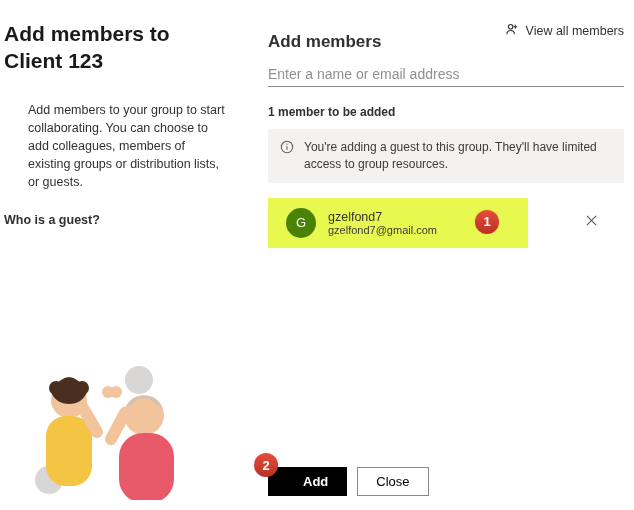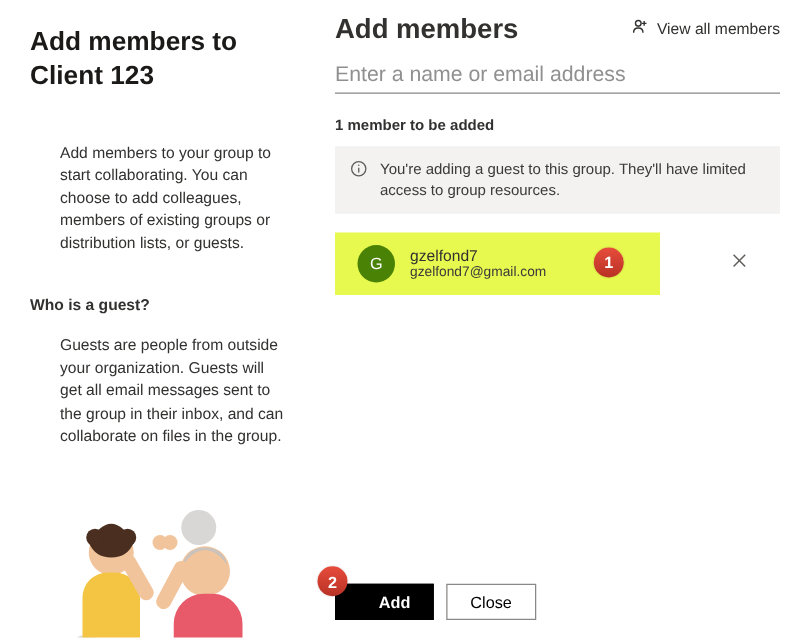--- a/index.html
+++ b/index.html
@@ -7,25 +7,24 @@
       font-family: "Segoe UI", -apple-system, BlinkMacSystemFont, sans-serif;
       width: 634px;
       height: 510px;
       display: flex;
       overflow: hidden;
       color: #323130;
       font-size: 13px;
     }
     .left-panel {
       width: 250px;
-      padding: 20px 20px 10px 24px;
+      padding: 20px 20px 10px 4px;
       display: flex;
       flex-direction: column;
       position: relative;
-      gap: 12px;
     }
     .left-title {
       font-size: 21px;
       font-weight: 600;
       line-height: 1.3;
       margin-bottom: 26px;
       color: #1b1a19;
     }
     .left-desc {
       font-size: 12.5px;
@@ -52,40 +51,41 @@
       flex-direction: column;
       position: relative;
     }
     .header-row {
       display: flex;
       align-items: center;
       justify-content: space-between;
       padding: 0 10px 0 18px;
     }
     .panel-title {
-      font-size: 22px;
-      font-weight: 600;
+      font-size: 17px;
+      font-weight: 600;
+      margin-top: 22px;
     }
     .view-all {
       display: flex;
       align-items: center;
       gap: 6px;
       font-size: 12.5px;
       cursor: pointer;
       color: #323130;
     }
     .view-all svg { width: 15px; height: 15px; }
     .input-wrap {
       margin: 10px 10px 0 18px;
     }
     .input-wrap input {
       width: 100%;
       border: none;
       border-bottom: 1px solid #8a8886;
-      font-size: 17px;
+      font-size: 14px;
       padding: 4px 0;
       outline: none;
       color: #605e5c;
     }
     .input-wrap input::placeholder { color: #909090; }
     .count-line {
       font-weight: 600;
       font-size: 12px;
       margin: 18px 10px 10px 18px;
     }
@@ -180,21 +180,20 @@
     }
     .x-icon svg { width: 13px; height: 13px; }
   </style>
 </head>
 <body>
 
 <div class="left-panel">
   <div class="left-title">Add members to Client 123</div>
   <div class="left-desc">Add members to your group to start collaborating. You can choose to add colleagues, members of existing groups or distribution lists, or guests.</div>
   <div class="left-subhead">Who is a guest?</div>
-  <div class="left-desc">Guests are people from outside your organization. Guests will get all email messages sent to the group in their inbox, and can collaborate on files in the group.</div>
   <div class="illustration">
     <svg viewBox="0 0 220 150">
       <circle cx="135" cy="30" r="14" fill="#d9d7d5"></circle>
       <circle cx="45" cy="130" r="14" fill="#d9d7d5"></circle>
 
       <circle cx="65" cy="50" r="18" fill="#f2c49b"></circle>
       <path d="M47 42 q18 -30 36 0 q-5 12 -18 12 q-13 0 -18 -12" fill="#4a2e1f"></path>
       <circle cx="52" cy="38" r="7" fill="#4a2e1f"></circle>
       <circle cx="78" cy="38" r="7" fill="#4a2e1f"></circle>
       <rect x="42" y="66" width="46" height="70" rx="20" fill="#f4c542"></rect>

